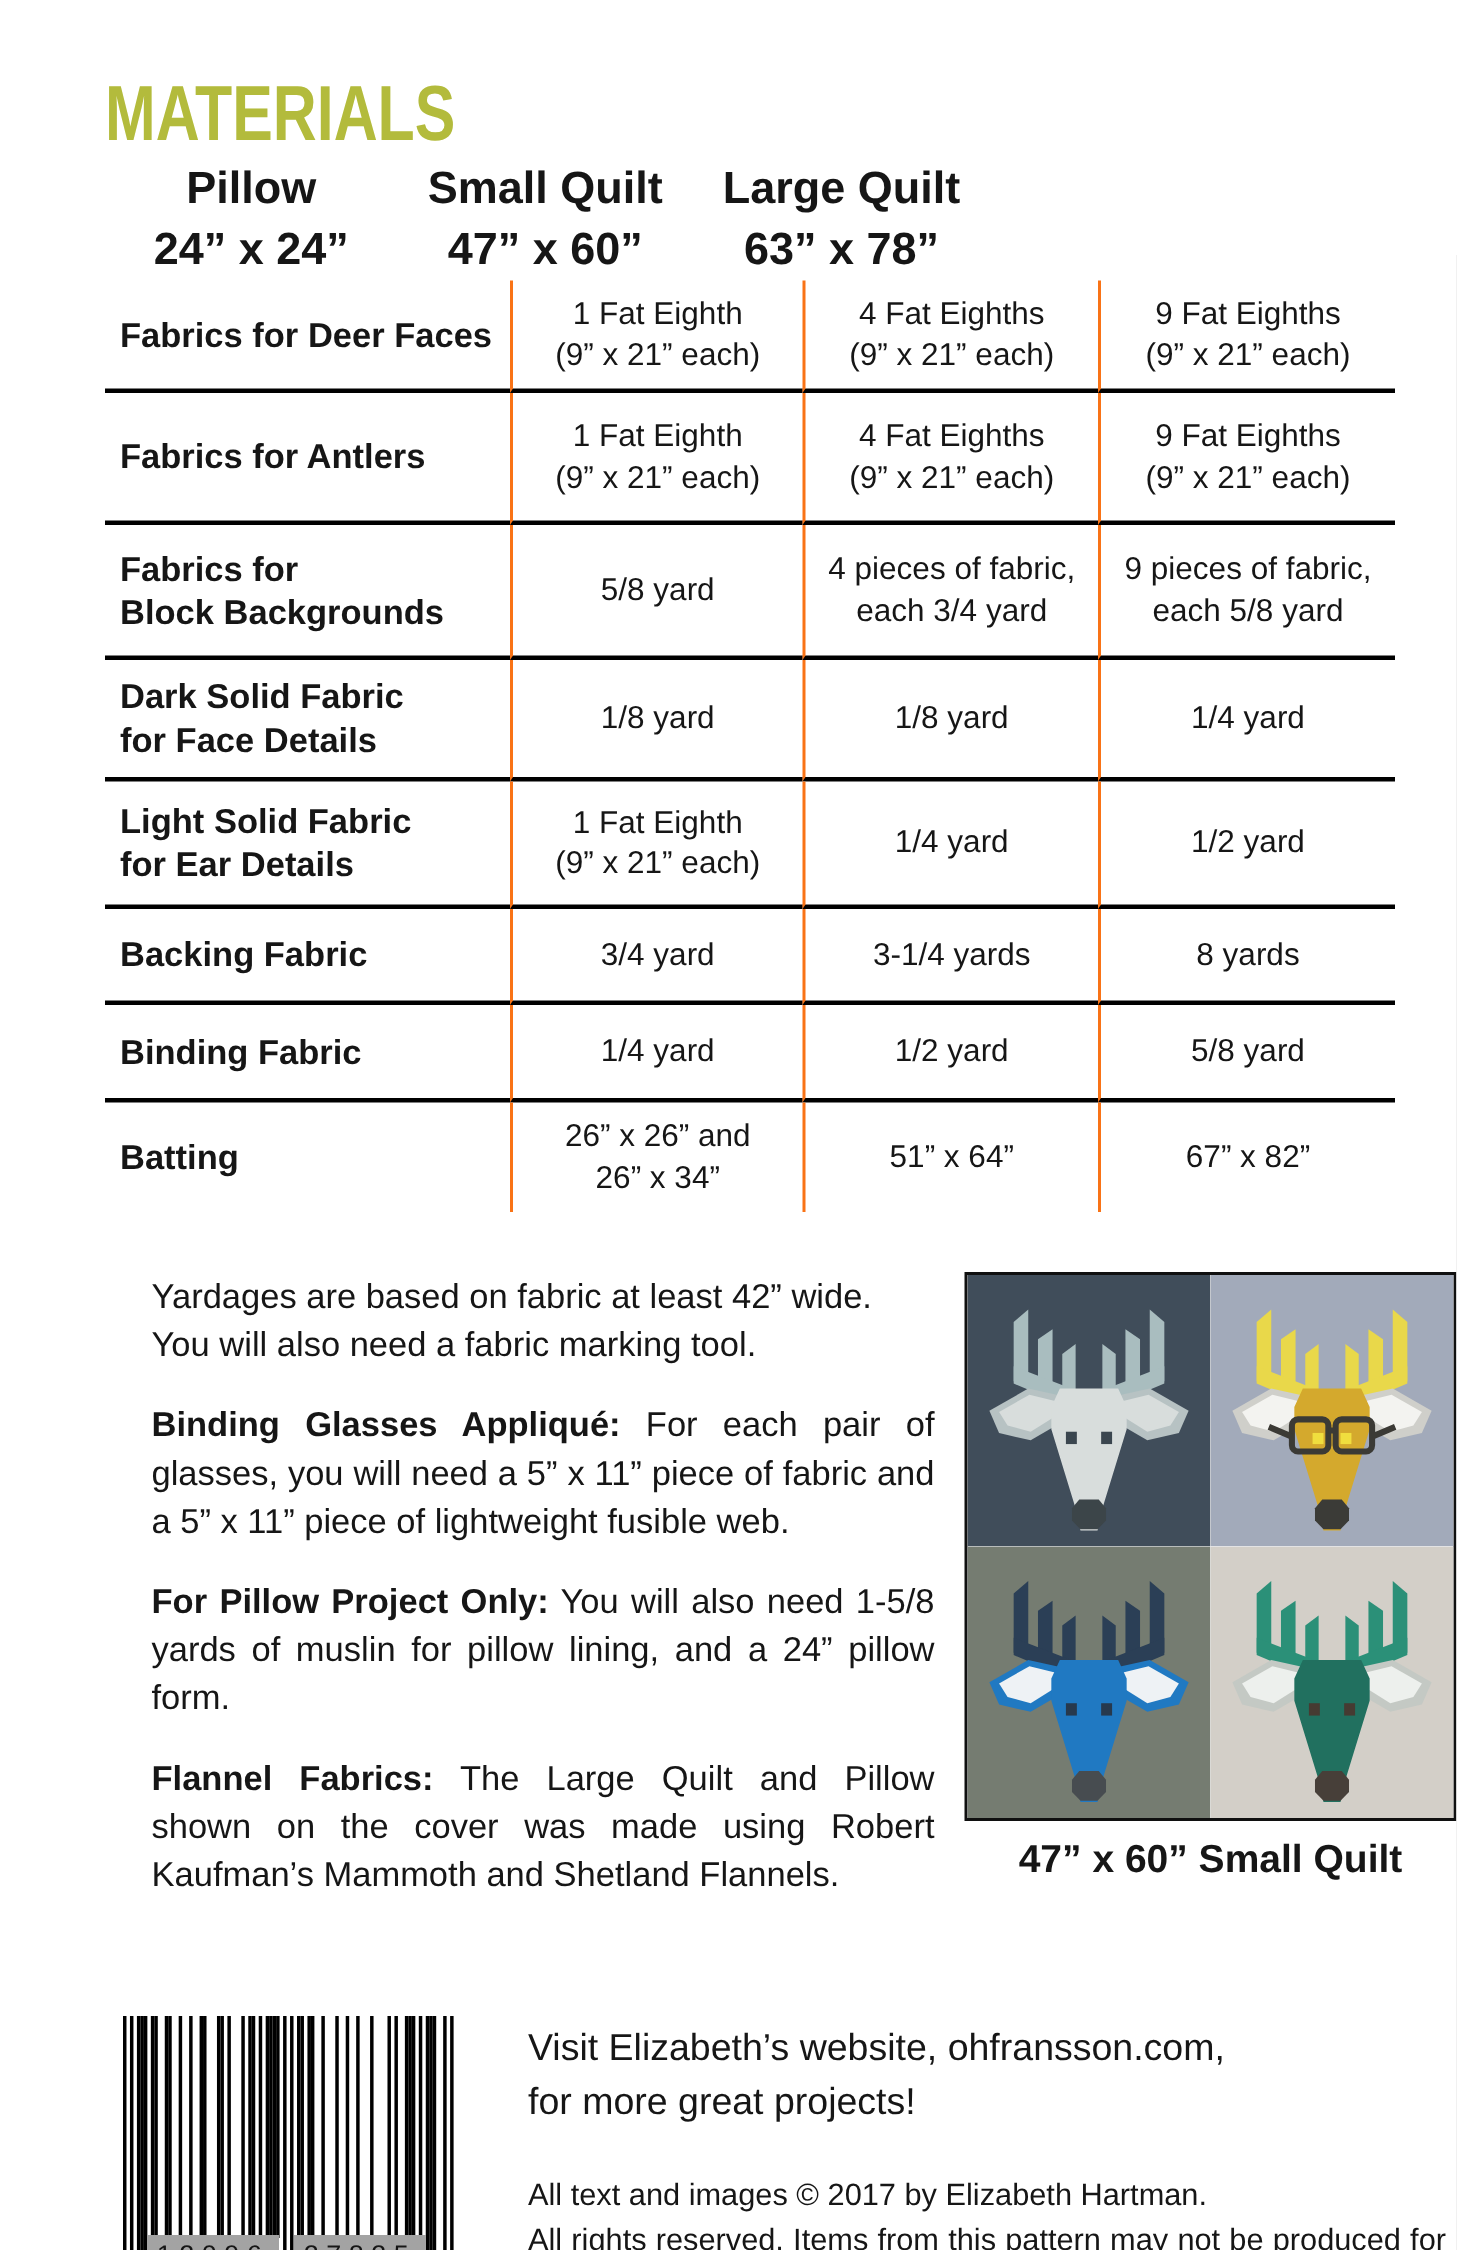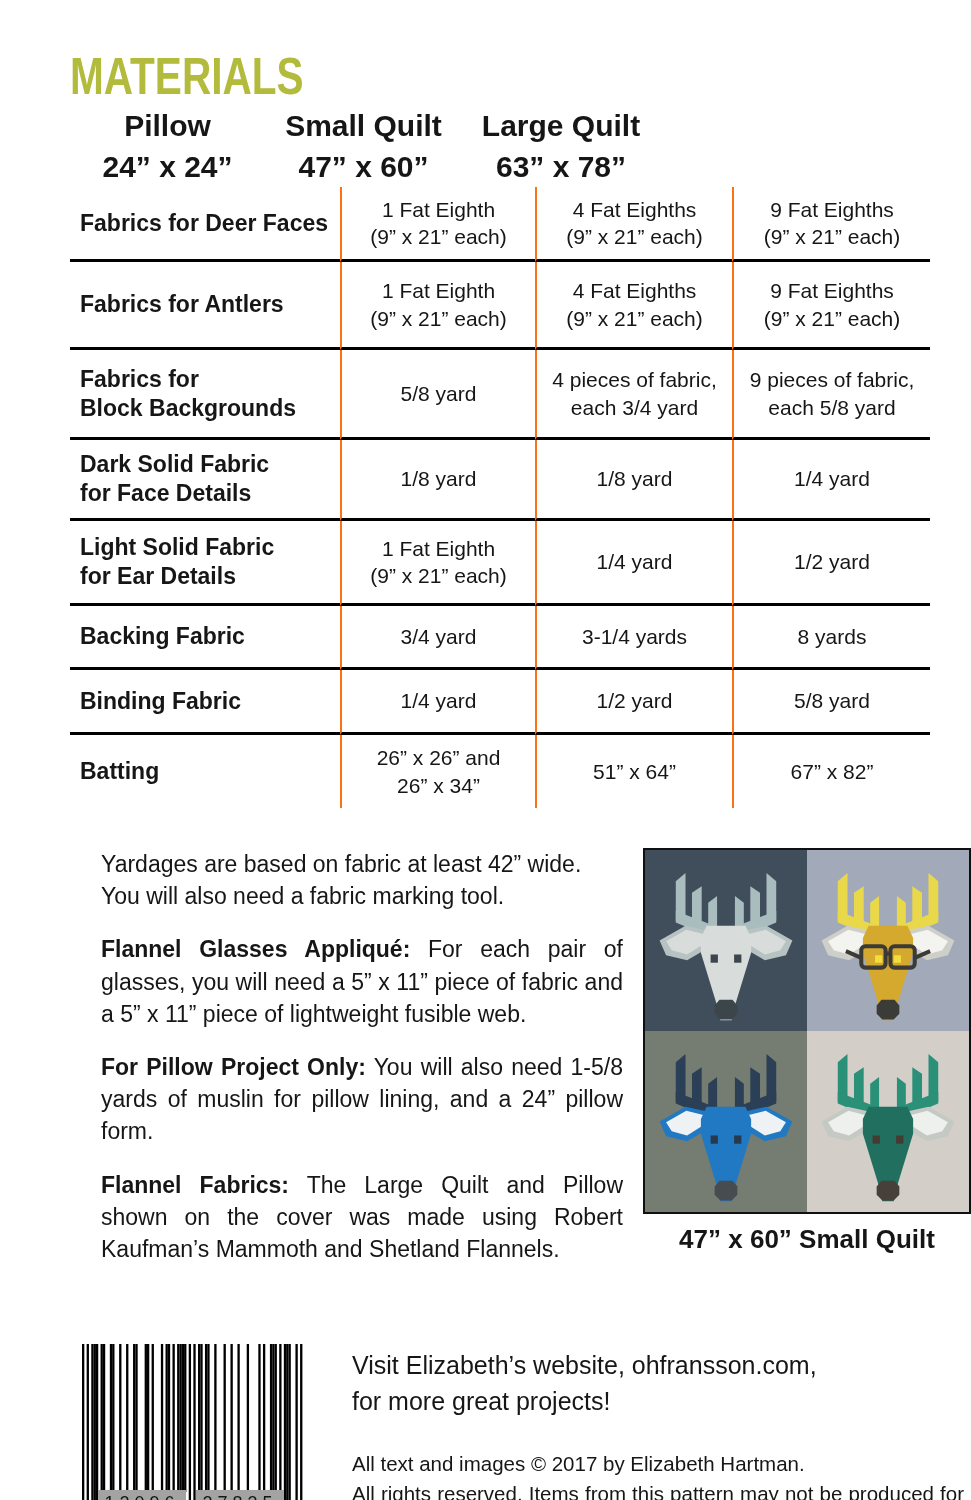--- a/index.html
+++ b/index.html
@@ -180,21 +180,21 @@
       <div class="cell value">26” x 26” and
 26” x 34”</div>
       <div class="cell value">51” x 64”</div>
       <div class="cell value">67” x 82”</div>
     </div>
   </div>
 
   <div class="mid">
     <div class="notes">
       <p><span class="lead"></span><span>Yardages are based on fabric at least 42” wide. You will also need a fabric marking tool.</span></p>
-      <p class="just"><span class="lead">Flannel Glasses Appliqué:</span><span> For each pair of glasses, you will need a 5” x 11” piece of fabric and a 5” x 11” piece of lightweight fusible web.</span></p>
+      <p class="just"><span class="lead">Binding Glasses Appliqué:</span><span> For each pair of glasses, you will need a 5” x 11” piece of fabric and a 5” x 11” piece of lightweight fusible web.</span></p>
       <p class="just"><span class="lead">For Pillow Project Only:</span><span> You will also need 1-5/8 yards of muslin for pillow lining, and a 24” pillow form.</span></p>
       <p class="just"><span class="lead">Flannel Fabrics:</span><span> The Large Quilt and Pillow shown on the cover was made using Robert Kaufman’s Mammoth and Shetland Flannels.</span></p>
     </div>
 
     <div class="quilt-wrap">
       <div class="quilt">
 
         <svg viewBox="0 0 200 220" preserveAspectRatio="none">
           <rect width="200" height="220" fill="#404d5a"></rect>
           <g fill="#a9bdbf">

